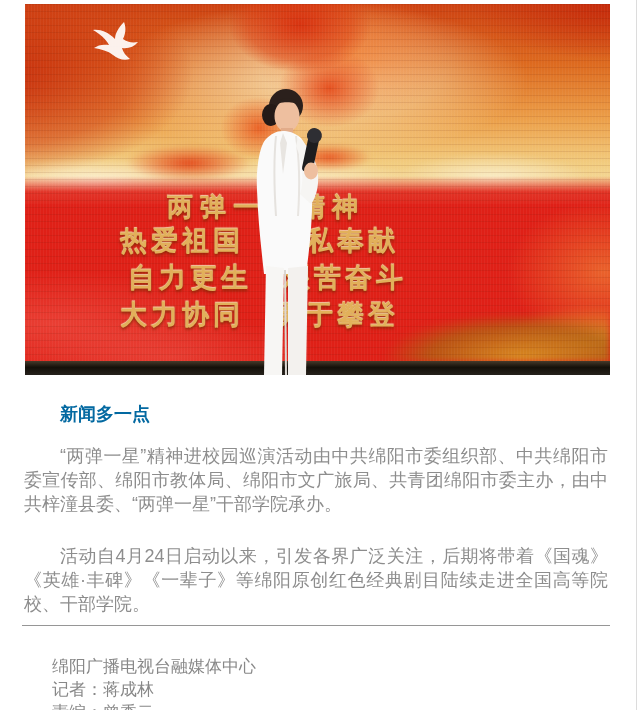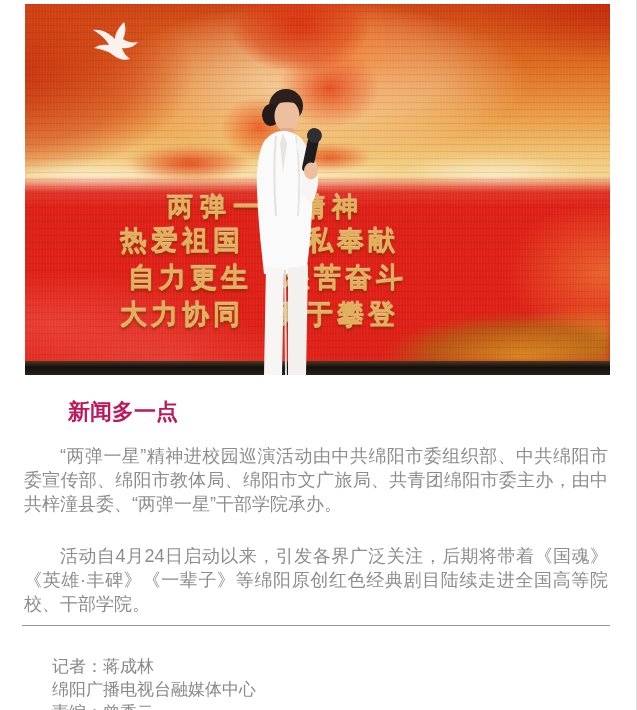--- a/index.html
+++ b/index.html
@@ -70,21 +70,21 @@
   .line-3 { left:103px; top:256px; font-size:27px; letter-spacing:4px; }
   .line-4 { left:95px;  top:293px; font-size:27px; letter-spacing:4px; }
   .dove    { position:absolute; left:65px; top:14px; z-index:2; filter:blur(0.6px); }
   .speaker { position:absolute; left:201px; top:80px; z-index:5; }
 
   
   .article {
     position:absolute; left:24px; top:375px; width:584px;
     color:#8d8d8d; font-size:18px; line-height:24px; text-align:justify;
   }
-  .head  { margin:27px 0 0; font-size:22px; line-height:24px; font-weight:bold; color:#be185d; text-indent:2em;font-family:Liberation Mono, monospace; }
+  .head  { margin:27px 0 0; font-size:18px; line-height:24px; font-weight:bold; color:#0369a1; text-indent:2em; }
   .para1 { margin:18px 0 16px; text-indent:2em; }
   .para2 { margin:28px 0 0; text-indent:2em; }
   .divider { border:0; border-top:1px solid #969696; margin:9px 0 0 -2px; width:588px; height:0; }
   .credits { margin:29px 0 0 28px; font-size:17px; line-height:23px; color:#888888; text-align:left; }
 </style>
 </head>
 <body>
 
 <div class="photo">
   <div class="sky"></div>
@@ -130,19 +130,19 @@
 
   <div class="stage"></div>
 </div>
 
 <div class="article">
   <h2 class="head">新闻多一点</h2>
   <p class="para1">“两弹一星”精神进校园巡演活动由中共绵阳市委组织部、中共绵阳市委宣传部、绵阳市教体局、绵阳市文广旅局、共青团绵阳市委主办，由中共梓潼县委、“两弹一星”干部学院承办。</p>
   <p class="para2">活动自4月24日启动以来，引发各界广泛关注，后期将带着《国魂》《英雄·丰碑》《一辈子》等绵阳原创红色经典剧目陆续走进全国高等院校、干部学院。</p>
   <hr class="divider">
   <div class="credits">
+    <div>绵阳广播电视台融媒体中心</div>
     <div>记者：蒋成林</div>
-    <div>绵阳广播电视台融媒体中心</div>
     <div>责编：曾秀云</div>
   </div>
 </div>
 
 <div class="page-edge"></div>
 
 </body></html>

